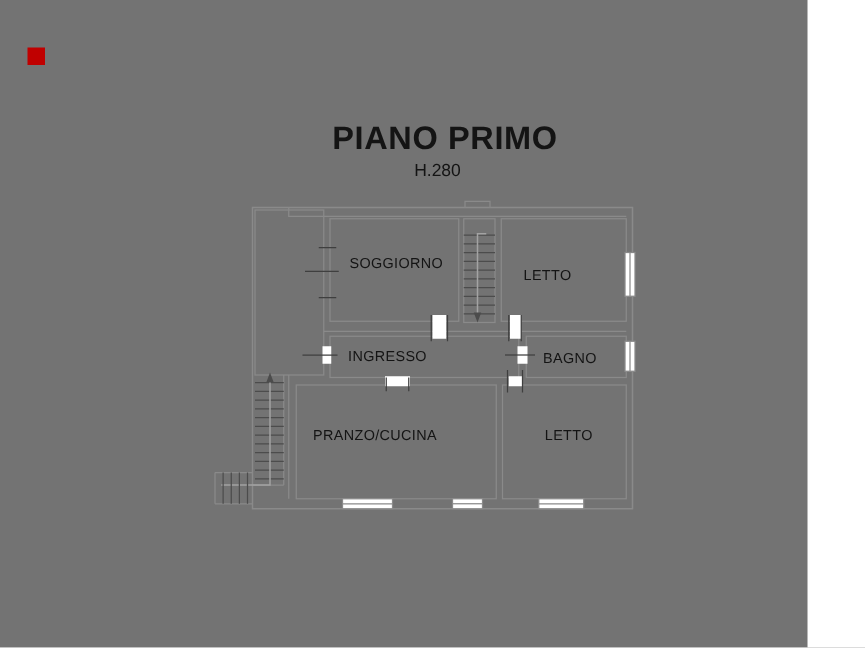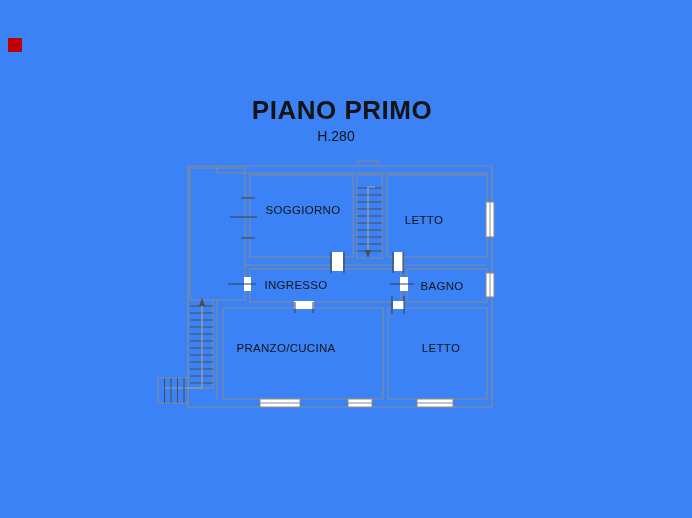--- a/index.html
+++ b/index.html
@@ -1,21 +1,22 @@
 <!DOCTYPE html>
 <html><head>
 <meta charset="utf-8">
 <style>
   html,body{margin:0;padding:0;background:#ffffff;}
   .stage{
     position:relative;
-    width:692px;height:518px;
-    background:#3b82f6;
+    width:632px;height:518px;
+    background:#737373;
     overflow:hidden;
     font-family:"Liberation Sans", sans-serif;
+    padding-left:14px;
   }
   svg{display:block;}
   .title-text{
     font-family:"Liberation Sans", sans-serif;
     font-size:26px;font-weight:600;letter-spacing:0.5px;fill:#141414;
   }
   .subtitle-text{
     font-family:"Liberation Sans", sans-serif;
     font-size:14px;font-weight:400;fill:#141414;
   }

